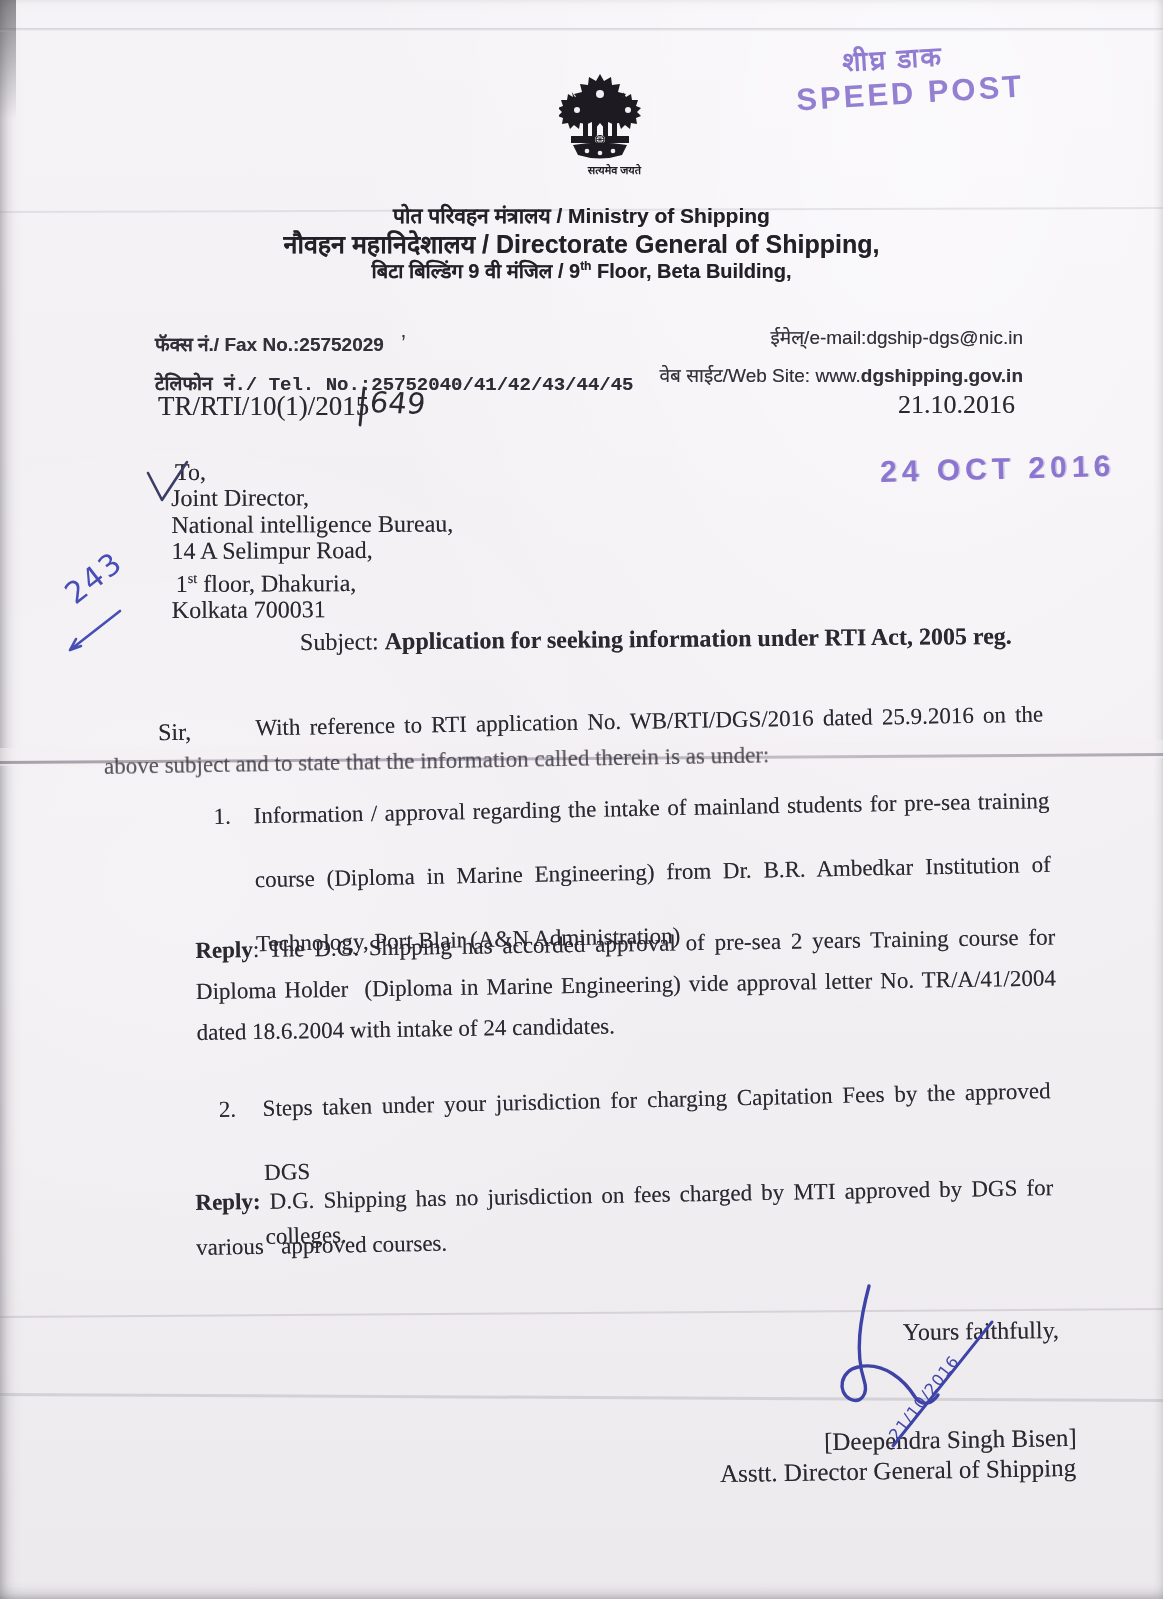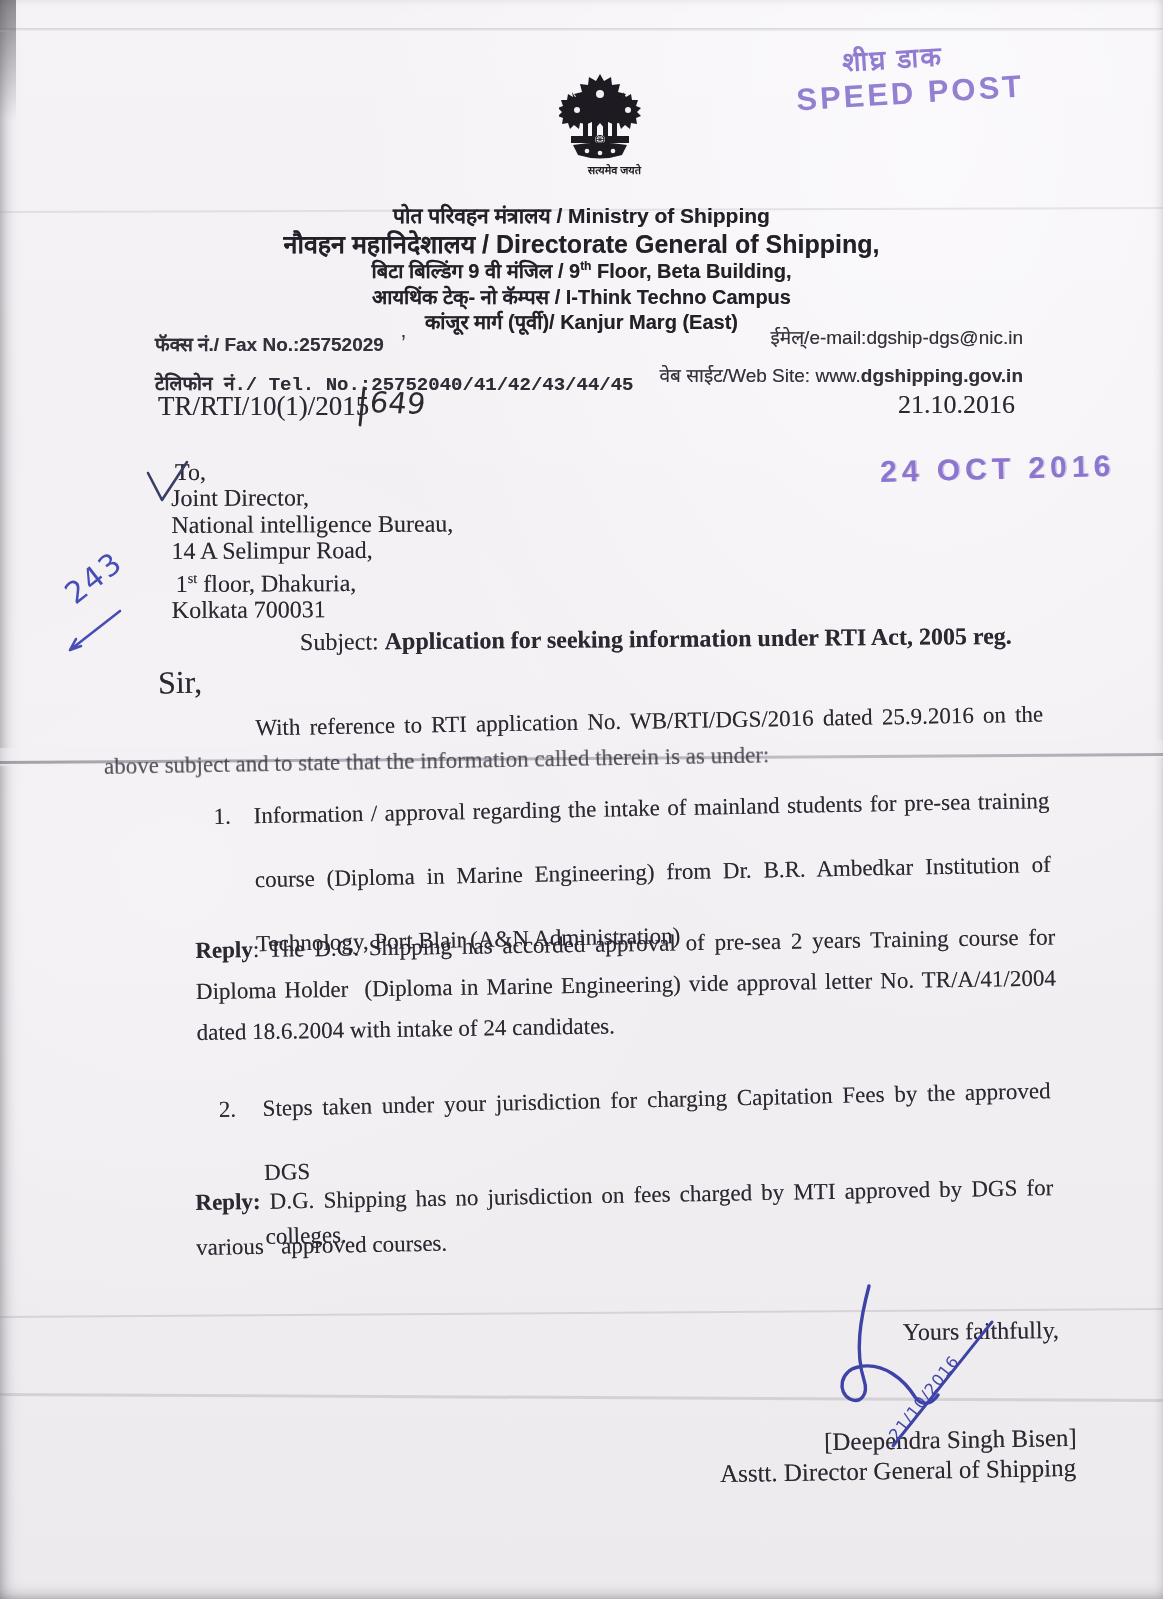--- a/index.html
+++ b/index.html
@@ -63,22 +63,20 @@
         <circle cx="41" cy="81" r="2.3" fill="#f2eff3"></circle>
         <circle cx="54" cy="79" r="2.3" fill="#f2eff3"></circle>
       </g>
     </svg>
     <div style="font-size:11px;color:#1d1b21;font-weight:bold;margin-top:-2px;">सत्यमेव जयते</div>
   </div>
 
   <div class="abs hdr sans typed" style="top:201px;font-size:21px;">पोत परिवहन मंत्रालय / Ministry of Shipping</div>
   <div class="abs hdr sans typed" style="top:226px;font-size:25px;">नौवहन महानिदेशालय / Directorate General of Shipping,</div>
   <div class="abs hdr sans typed" style="top:257px;font-size:20px;"><span>बिटा बिल्डिंग 9 वी मंजिल / 9</span><sup>th</sup><span> Floor, Beta Building,</span></div>
-  <div class="abs hdr sans typed" style="top:283px;font-size:20px;">आयथिंक टेक्- नो कॅम्पस / I-Think Techno Campus</div>
-  <div class="abs hdr sans typed" style="top:308px;font-size:20px;">कांजूर मार्ग (पूर्वी)/ Kanjur Marg (East)</div>
 
   <div class="abs sans typed" style="left:155px;top:331px;font-size:19px;font-weight:600;color:#33303a;">फॅक्स नं./ Fax No.:25752029</div>
   <div class="abs sans" style="left:401px;top:330px;font-size:22px;color:#33303a;">’</div>
   <div class="abs sans typed" style="right:140px;top:324px;font-size:19px;font-weight:500;color:#33303a;">ईमेल्/e-mail:dgship-dgs@nic.in</div>
   <div class="abs sans typed" style="left:155px;top:370px;font-size:19px;font-weight:700;color:#2f2c36;font-family:Liberation Mono, monospace;">टेलिफोन नं./ Tel. No.:25752040/41/42/43/44/45</div>
   <div class="abs sans typed" style="right:140px;top:362px;font-size:19px;color:#33303a;"><span>वेब साईट/Web Site: www.</span><b>dgshipping.gov.in</b></div>
 
   <div class="abs serif typed" style="left:158px;top:391px;font-size:27px;">TR/RTI/10(1)/2015</div>
   <span class="abs" style="left:370px;top:386px;font-size:29px;color:#2c2a31;font-family:'DejaVu Sans',sans-serif;transform:rotate(2deg) skewX(-5deg);">649</span>
   <div class="abs serif typed" style="left:898px;top:390px;font-size:26px;">21.10.2016</div>
@@ -93,21 +91,21 @@
     <div class="ln" style="padding-left:4px;"><span>1</span><sup>st</sup><span> floor, Dhakuria,</span></div>
     <div class="ln">Kolkata 700031</div>
   </div>
 
   <span class="abs pen" style="left:62px;top:560px;font-size:30px;font-family:'DejaVu Sans',sans-serif;transform:rotate(-38deg);letter-spacing:2px;color:#474eb5;">243</span>
 
   <div class="abs serif typed" style="left:300px;top:629px;font-size:24px;transform:rotate(-0.5deg);transform-origin:left center;">
     <span>Subject: </span><b>Application for seeking information under RTI Act, 2005 reg.</b>
   </div>
 
-  <div class="abs serif typed" style="left:158px;top:664px;font-size:32px;transform:rotate(-1deg);">Sir,</div>
+  <div class="abs serif typed" style="left:158px;top:719px;font-size:24px;transform:rotate(-1deg);">Sir,</div>
   <div class="abs serif typed" style="left:103px;top:712px;width:940px;font-size:23px;transform:rotate(-1deg);transform-origin:left top;">
     <div class="ln j" style="padding-left:152px;line-height:38px;">With reference to RTI application No. WB/RTI/DGS/2016 dated 25.9.2016 on the</div>
     <div class="ln" style="line-height:34px;opacity:0.78;filter:blur(0.3px);">above subject and to state that the information called therein is as under:</div>
   </div>
 
   <div class="abs serif typed" style="left:213px;top:785px;width:836px;font-size:23px;padding-left:0;transform:rotate(-1.1deg);transform-origin:left top;">
     <div style="position:relative;padding-left:40px;">
       <span style="position:absolute;left:0;top:0;line-height:64px;">1.</span>
       <div class="ln j" style="line-height:64px;">Information / approval regarding the intake of mainland students for pre-sea training</div>
       <div class="ln j" style="line-height:64px;">course (Diploma in Marine Engineering) from Dr. B.R. Ambedkar Institution of</div>

